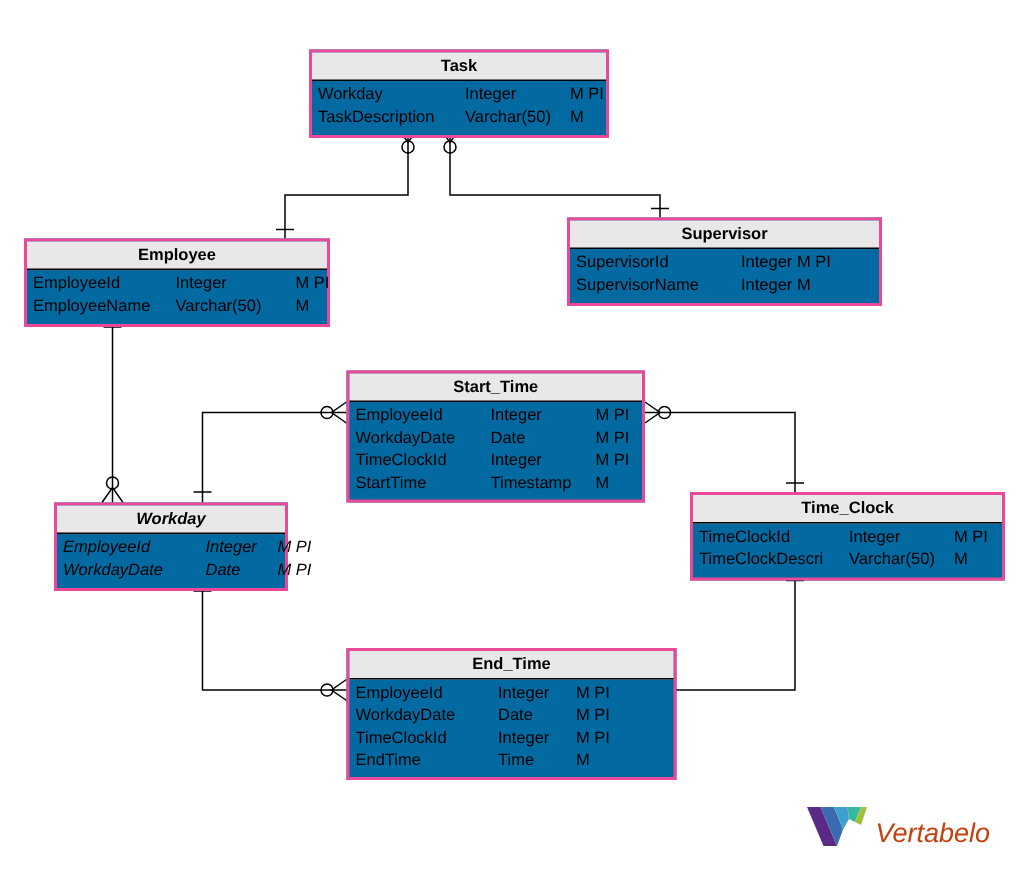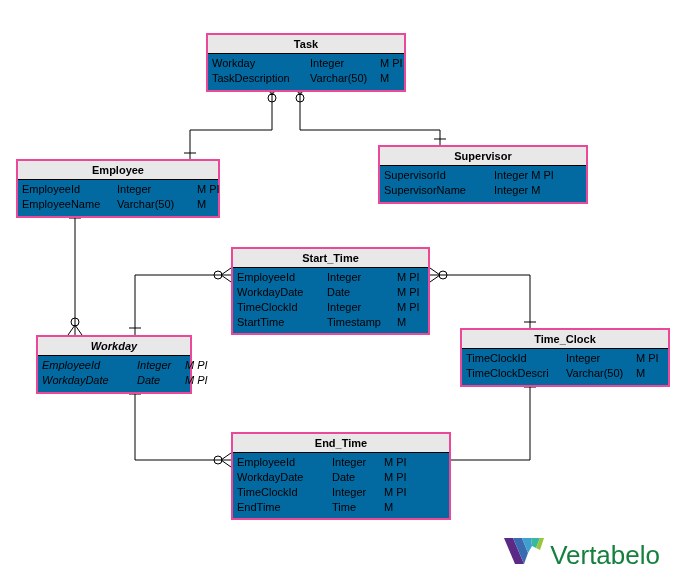--- a/index.html
+++ b/index.html
@@ -44,23 +44,24 @@
   .logo {
     position: absolute;
     right: 18px;
     bottom: 10px;
     display: flex;
     align-items: center;
     gap: 6px;
   }
   .logo-text {
     font-family: Arial, sans-serif;
-    font-size: 26px;
+    font-size: 18px;
+    font-style: italic;
     font-weight: 500;
-    color: #15803d;
+    color: #c2410c;
   }
 </style>
 </head>
 <body>
 
 <svg class="lines">
 
   <g stroke="#000" fill="none" stroke-width="1">
     <path d="M 272 85 L 272 130 L 190 130 L 190 159"></path>
 

